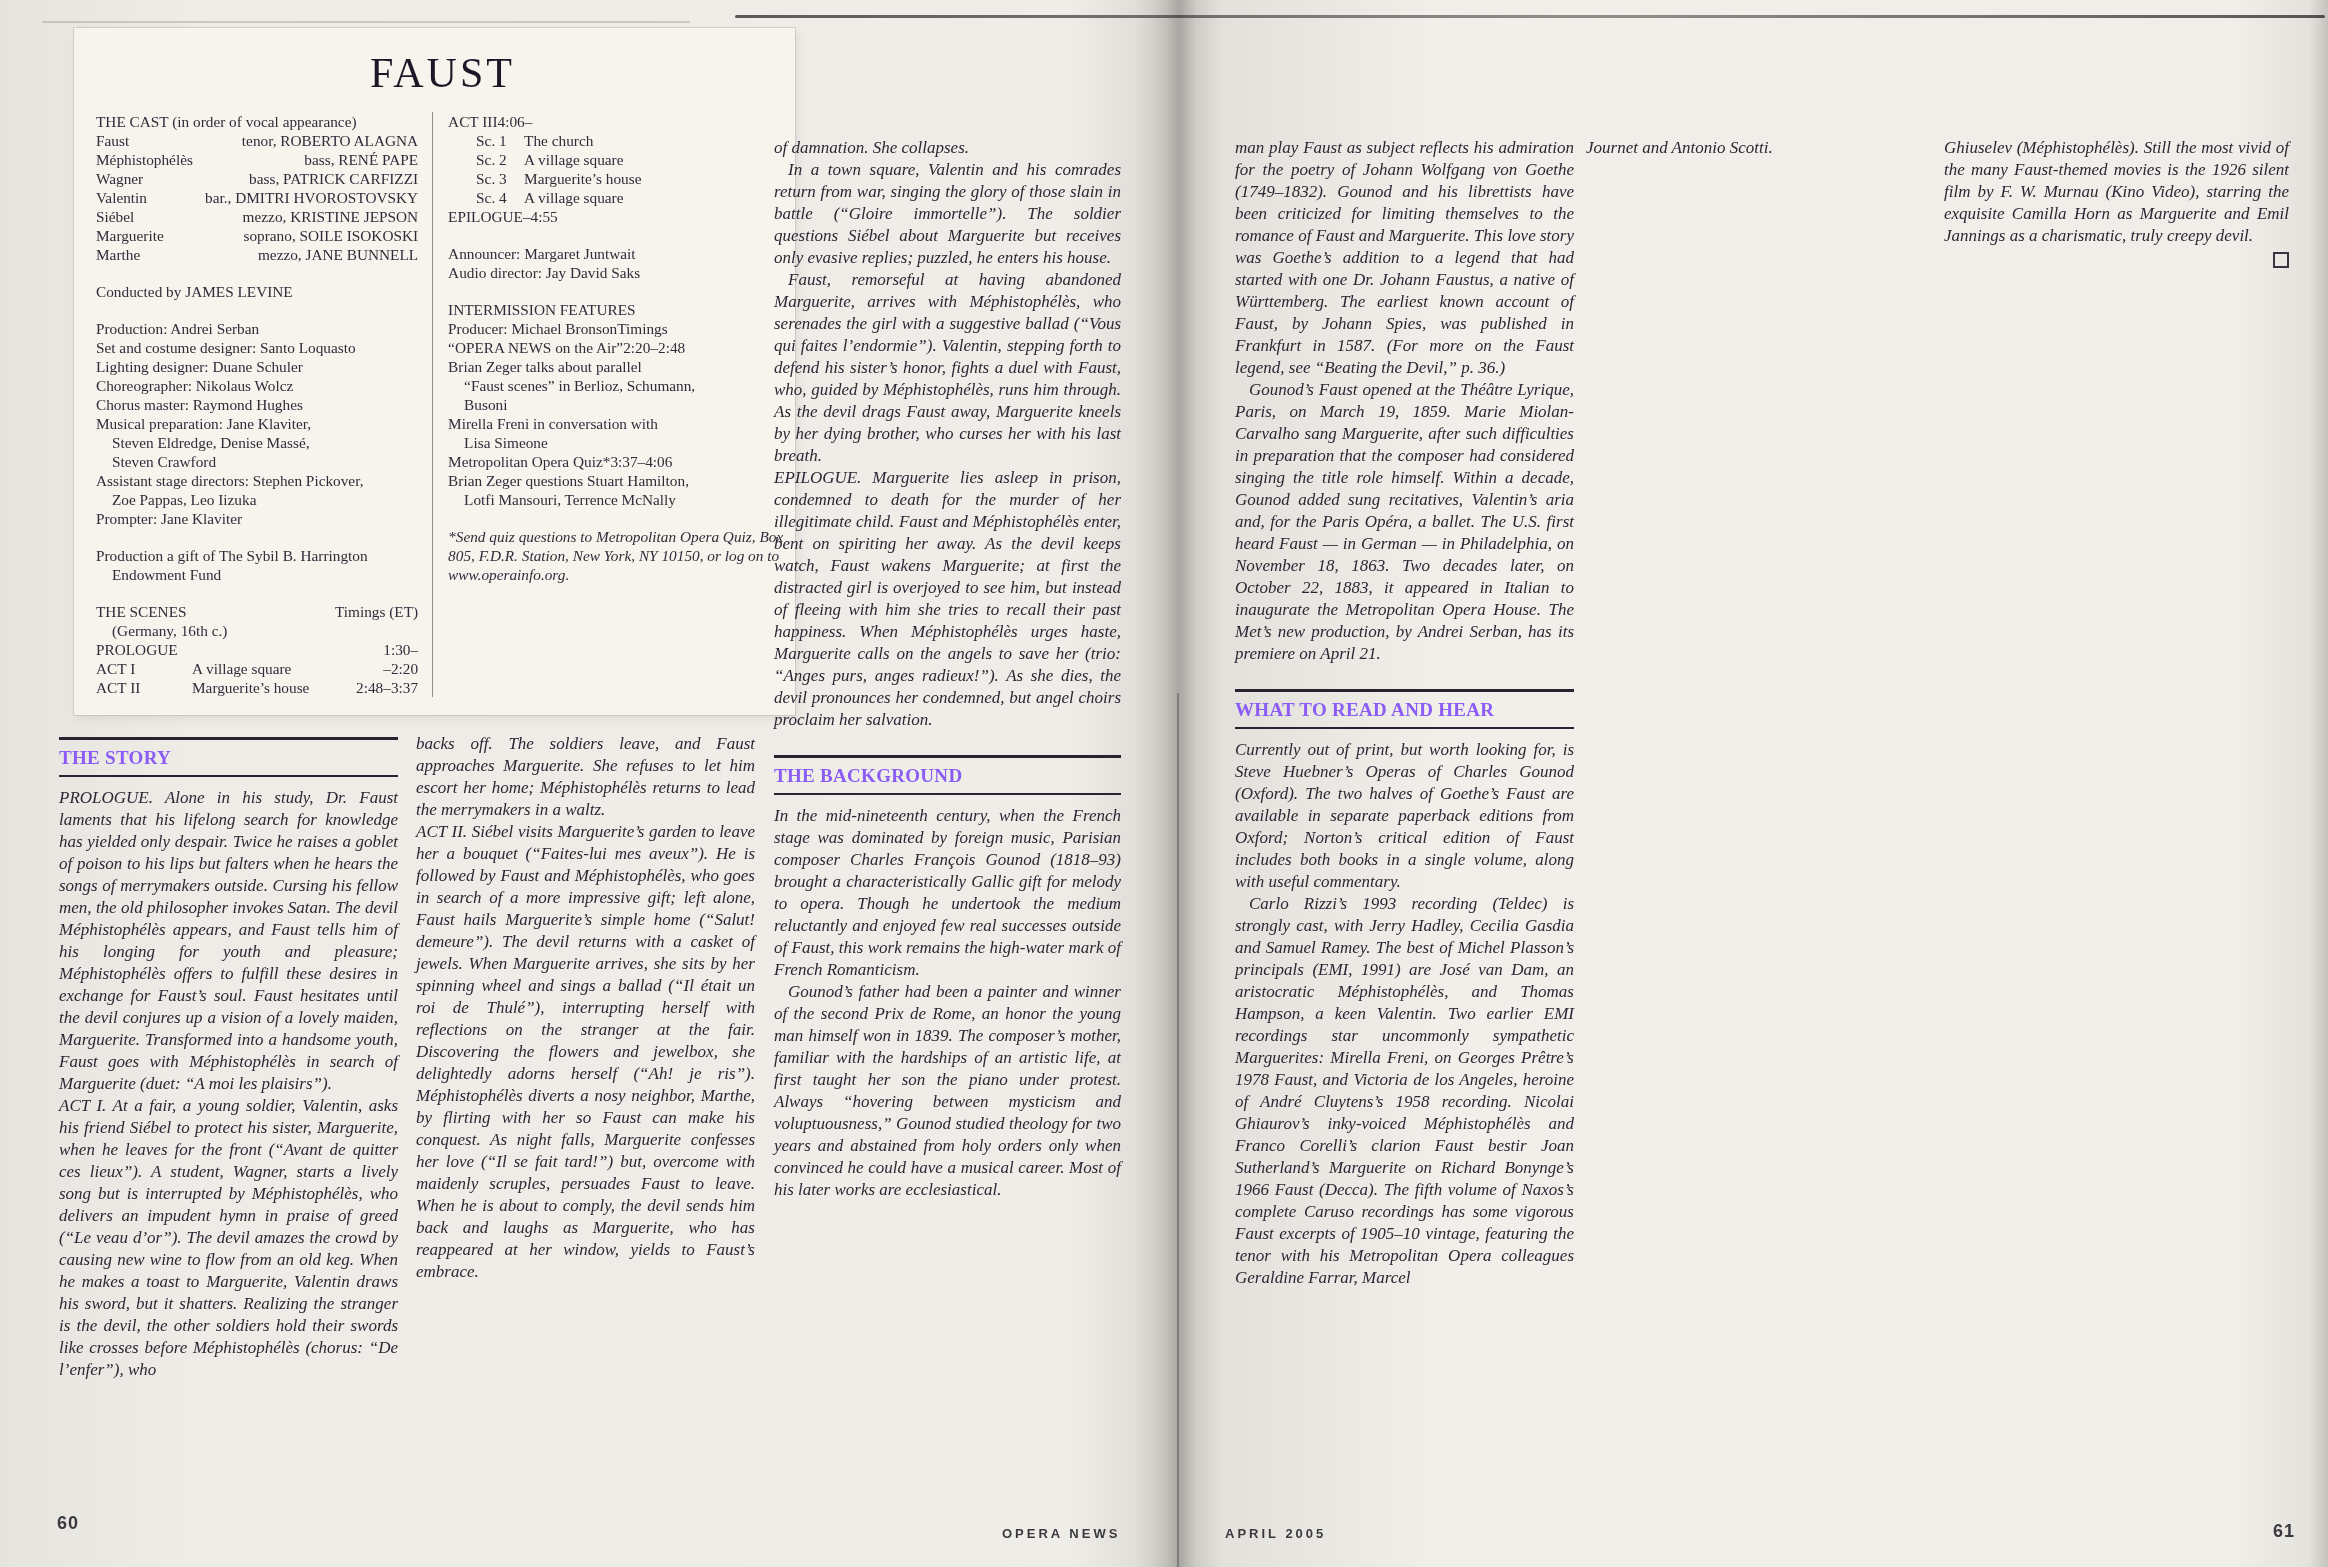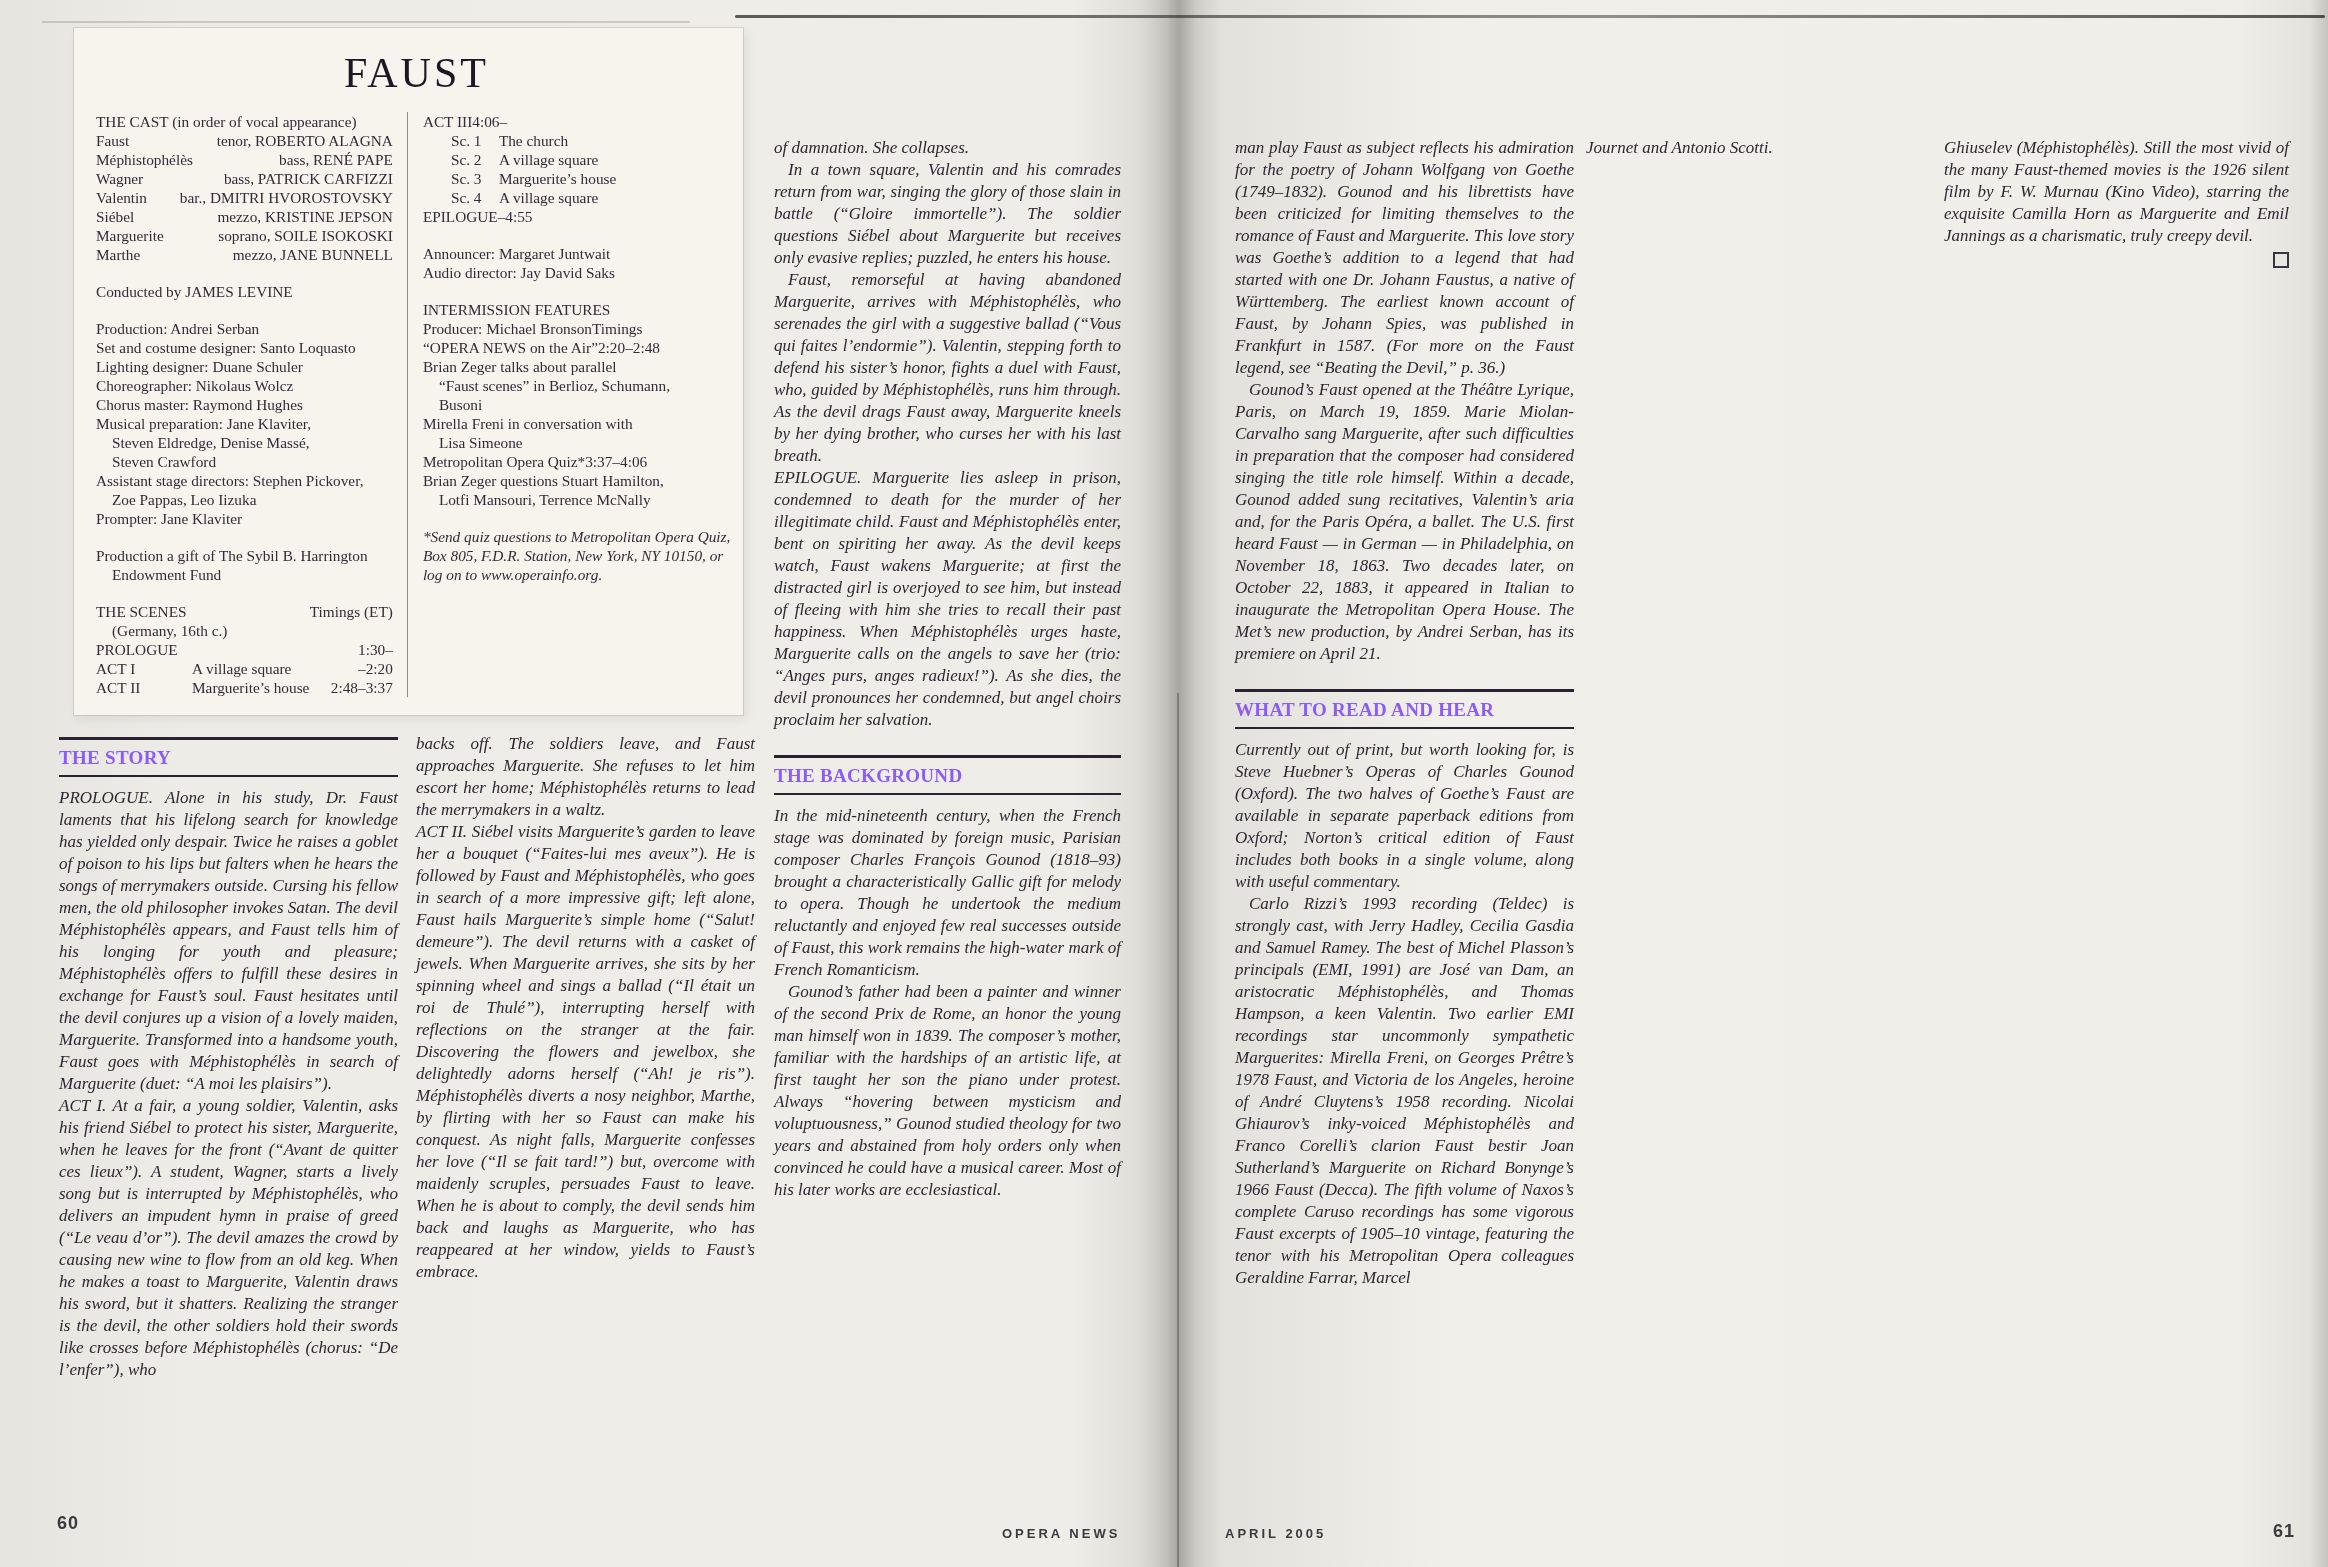--- a/index.html
+++ b/index.html
@@ -14,21 +14,21 @@
   .topline-right { position:absolute; left:735px; top:15px; width:1590px; height:3px;
                    background:linear-gradient(90deg,rgba(52,48,46,0.78),rgba(52,48,46,0.5) 55%,rgba(52,48,46,0.8)); border-radius:2px; }
   .fold      { position:absolute; left:1135px; top:0; width:85px; height:1567px;
                background:linear-gradient(90deg,rgba(0,0,0,0) 0%,rgba(0,0,0,0.08) 38%,rgba(0,0,0,0.20) 52%,rgba(0,0,0,0.05) 72%,rgba(0,0,0,0) 100%); }
   .fold-line { position:absolute; left:1177px; top:693px; width:2px; height:874px; background:rgba(45,43,48,0.35); }
   .right-edge{ position:absolute; right:0; top:0; width:20px; height:1567px;
                background:linear-gradient(90deg,rgba(0,0,0,0),rgba(0,0,0,0.13)); }
 
   
   .box {
-    position:absolute; left:74px; top:28px; width:669px; min-height:681px;
+    position:absolute; left:74px; top:28px; width:721px; min-height:681px;
     background:#f7f4ed; box-sizing:border-box; padding:16px 6px 18px 22px;
     box-shadow:0 0 0 1px rgba(150,145,135,0.28), 3px 4px 10px rgba(0,0,0,0.08);
     font-size:15.3px; line-height:19px; color:#332a3a;
   }
   .box h1 { text-align:center; font-weight:normal; font-size:42px; line-height:46px;
             letter-spacing:3px; margin:6px 0 16px 0; color:#1d1626; }
   .box-cols { display:flex; align-items:stretch; }
   .bc-left  { width:48.5%; padding-right:14px; box-sizing:border-box; }
   .bc-right { width:51.5%; padding-left:15px;  box-sizing:border-box; border-left:1px solid #918d85; }
   .gap { height:18px; }

